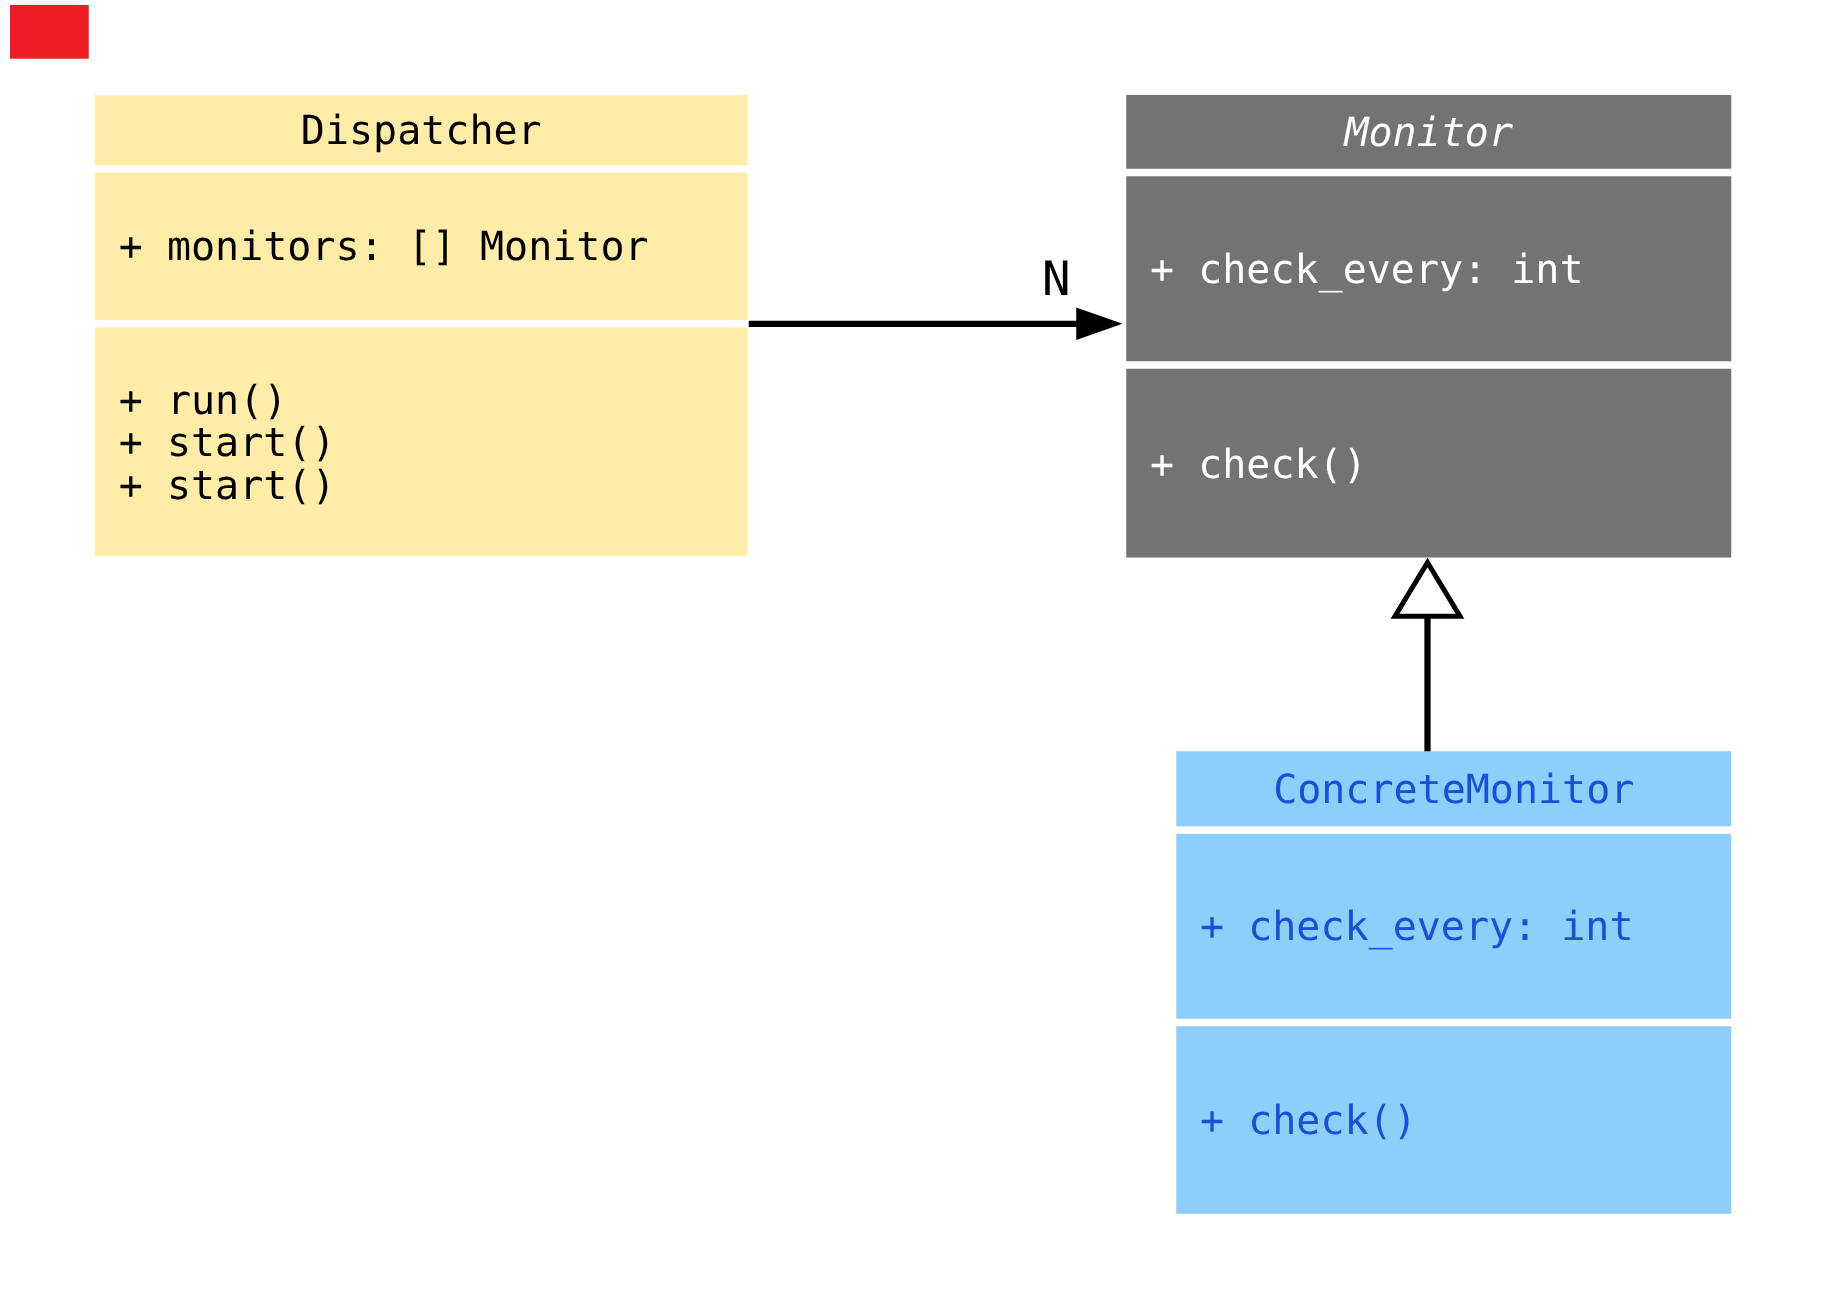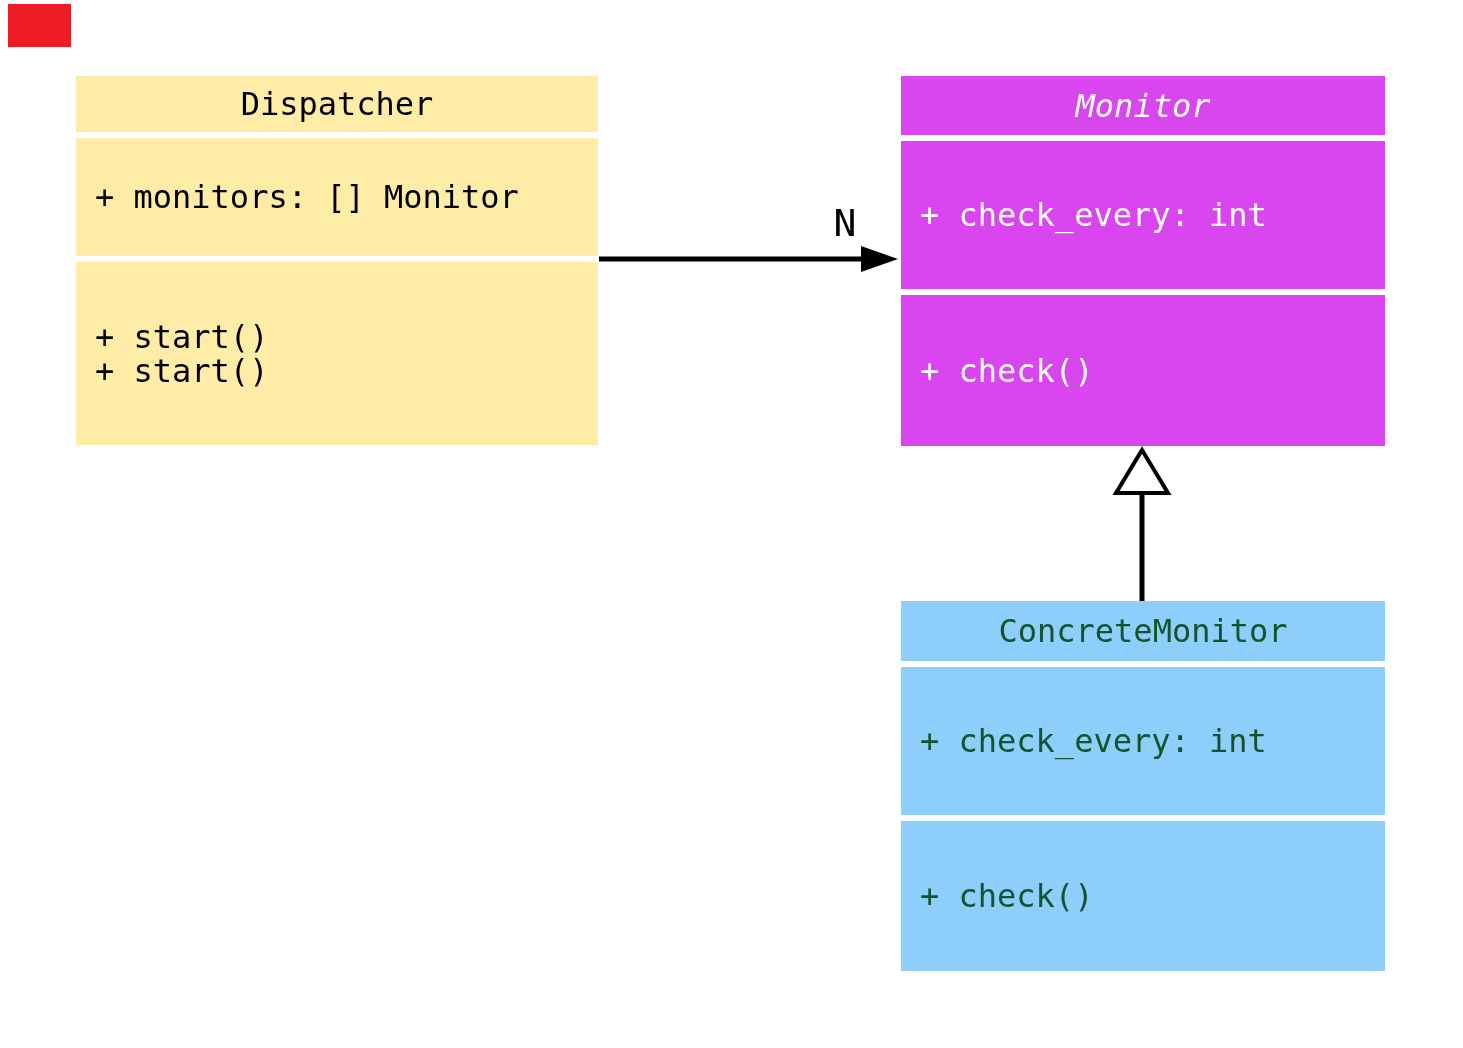--- a/index.html
+++ b/index.html
@@ -51,27 +51,27 @@
     white-space: pre;
   }
 
   #dispatcher { left: 76px; top: 76px; width: 522px; height: 369px; }
   #dispatcher .sec { background: #ffeca7; color: #000000; }
   #dispatcher .title { height: 56px; }
   #dispatcher .attrs { height: 118px; }
   #dispatcher .methods { flex: 1; }
 
   #monitor { left: 901px; top: 76px; width: 484px; height: 370px; }
-  #monitor .sec { background: #d946ef; color: #ffffff; }
+  #monitor .sec { background: #737373; color: #ffffff; }
   #monitor .title { height: 59px; font-style: italic; }
   #monitor .attrs { height: 148px; }
   #monitor .methods { flex: 1; }
 
   #concrete-monitor { left: 901px; top: 601px; width: 484px; height: 370px; }
-  #concrete-monitor .sec { background: #8ecefa; color: #14532d; }
+  #concrete-monitor .sec { background: #8ecefa; color: #1d4ed8; margin-left: 40px; }
   #concrete-monitor .title { height: 60px; }
   #concrete-monitor .attrs { height: 148px; }
   #concrete-monitor .methods { flex: 1; }
 
   
   .connectors {
     position: absolute;
     left: 0;
     top: 0;
     width: 1463px;
@@ -95,20 +95,21 @@
 <div class="canvas">
 
   <div class="red-marker"></div>
 
   <div class="cls" id="dispatcher">
     <div class="sec title">Dispatcher</div>
     <div class="sec rows attrs">
       <div>+ monitors: [] Monitor</div>
     </div>
     <div class="sec rows methods">
+      <div>+ run()</div>
       <div>+ start()</div>
       <div>+ start()</div>
     </div>
   </div>
 
   <div class="cls" id="monitor">
     <div class="sec title">Monitor</div>
     <div class="sec rows attrs">
       <div>+ check_every: int</div>
     </div>

